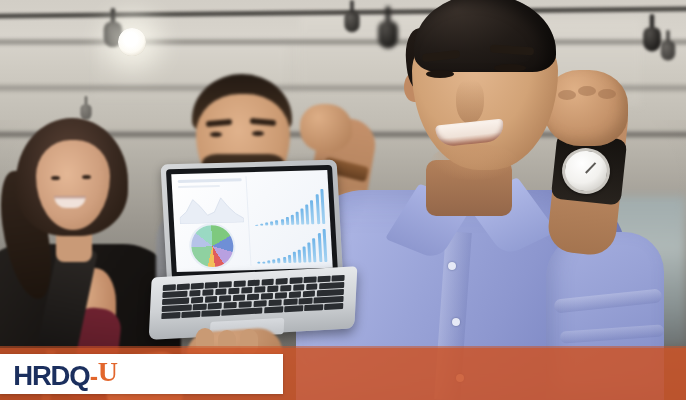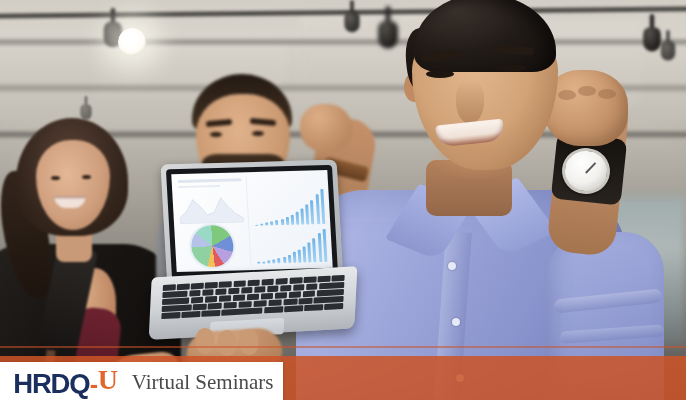--- a/index.html
+++ b/index.html
@@ -482,21 +482,21 @@
   .laptop .finger {
     position:absolute; width:18px; height:26px; background:#c99a74;
     border-radius:9px; filter:blur(.6px);
   }
   .laptop .finger.f1 { left:38px; top:166px; }
   .laptop .finger.f2 { left:60px; top:168px; }
   .laptop .finger.f3 { left:82px; top:167px; }
 
   
   .banner {
-    position:absolute; left:0; bottom:0; width:100%; height:44px;
+    position:absolute; left:0; bottom:0; width:100%; height:52px;
     background:rgba(204,84,40,0.86);
   }
   .bannerTop {
     position:absolute; left:0; bottom:52px; width:100%; height:2px;
     background:rgba(204,84,40,0.55);
   }
 
   .logobox {
     position:absolute; left:0; top:6px;
     width:283px; height:40px;
@@ -782,17 +782,16 @@
   <div class="bannerTop"></div>
   <div class="banner">
     <div class="logobox">
       <div class="logomark">
         <span class="hrdq">HRDQ</span>
         <span class="dash">-</span>
         <span class="u-wrap">
           <span class="u-glyph">U</span>
         </span>
       </div>
-      <div class="logotext">Virtual Seminars</div>
     </div>
   </div>
 
 </div>
 
 </body></html>

